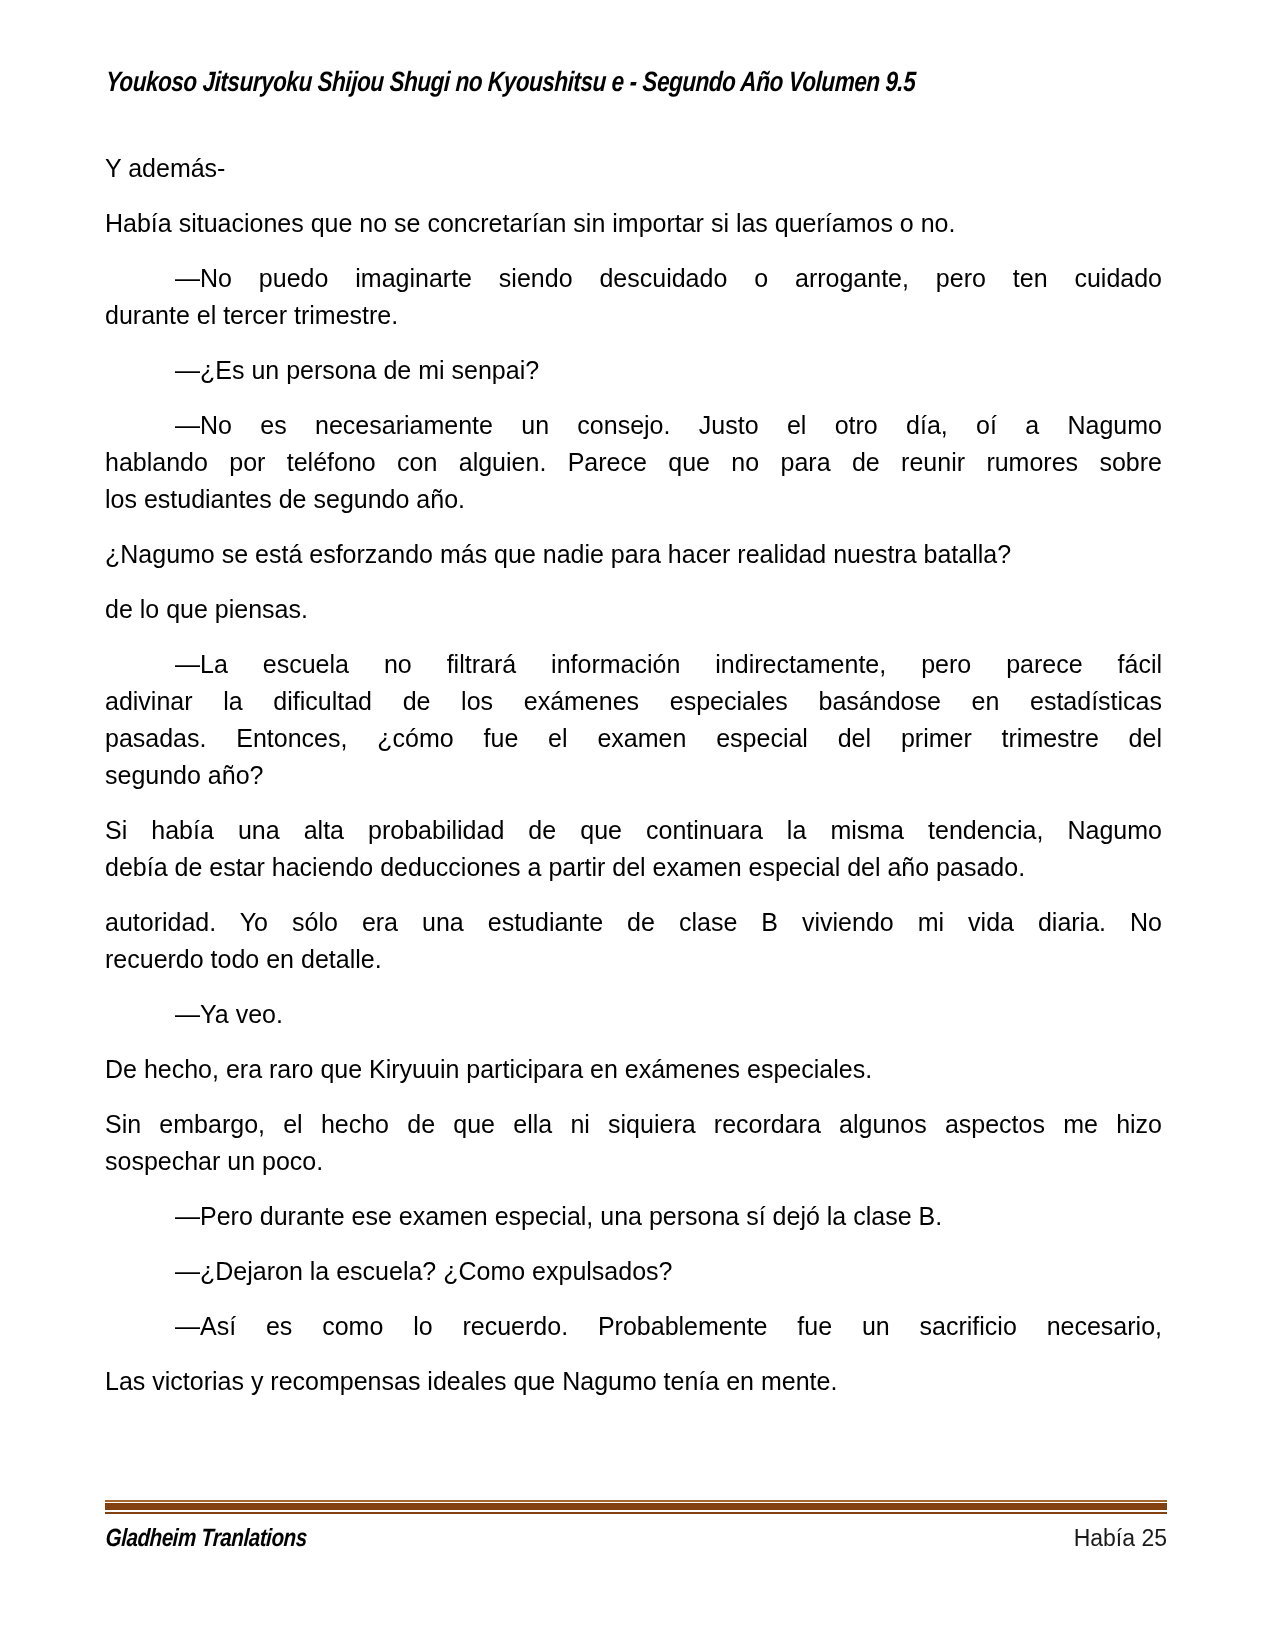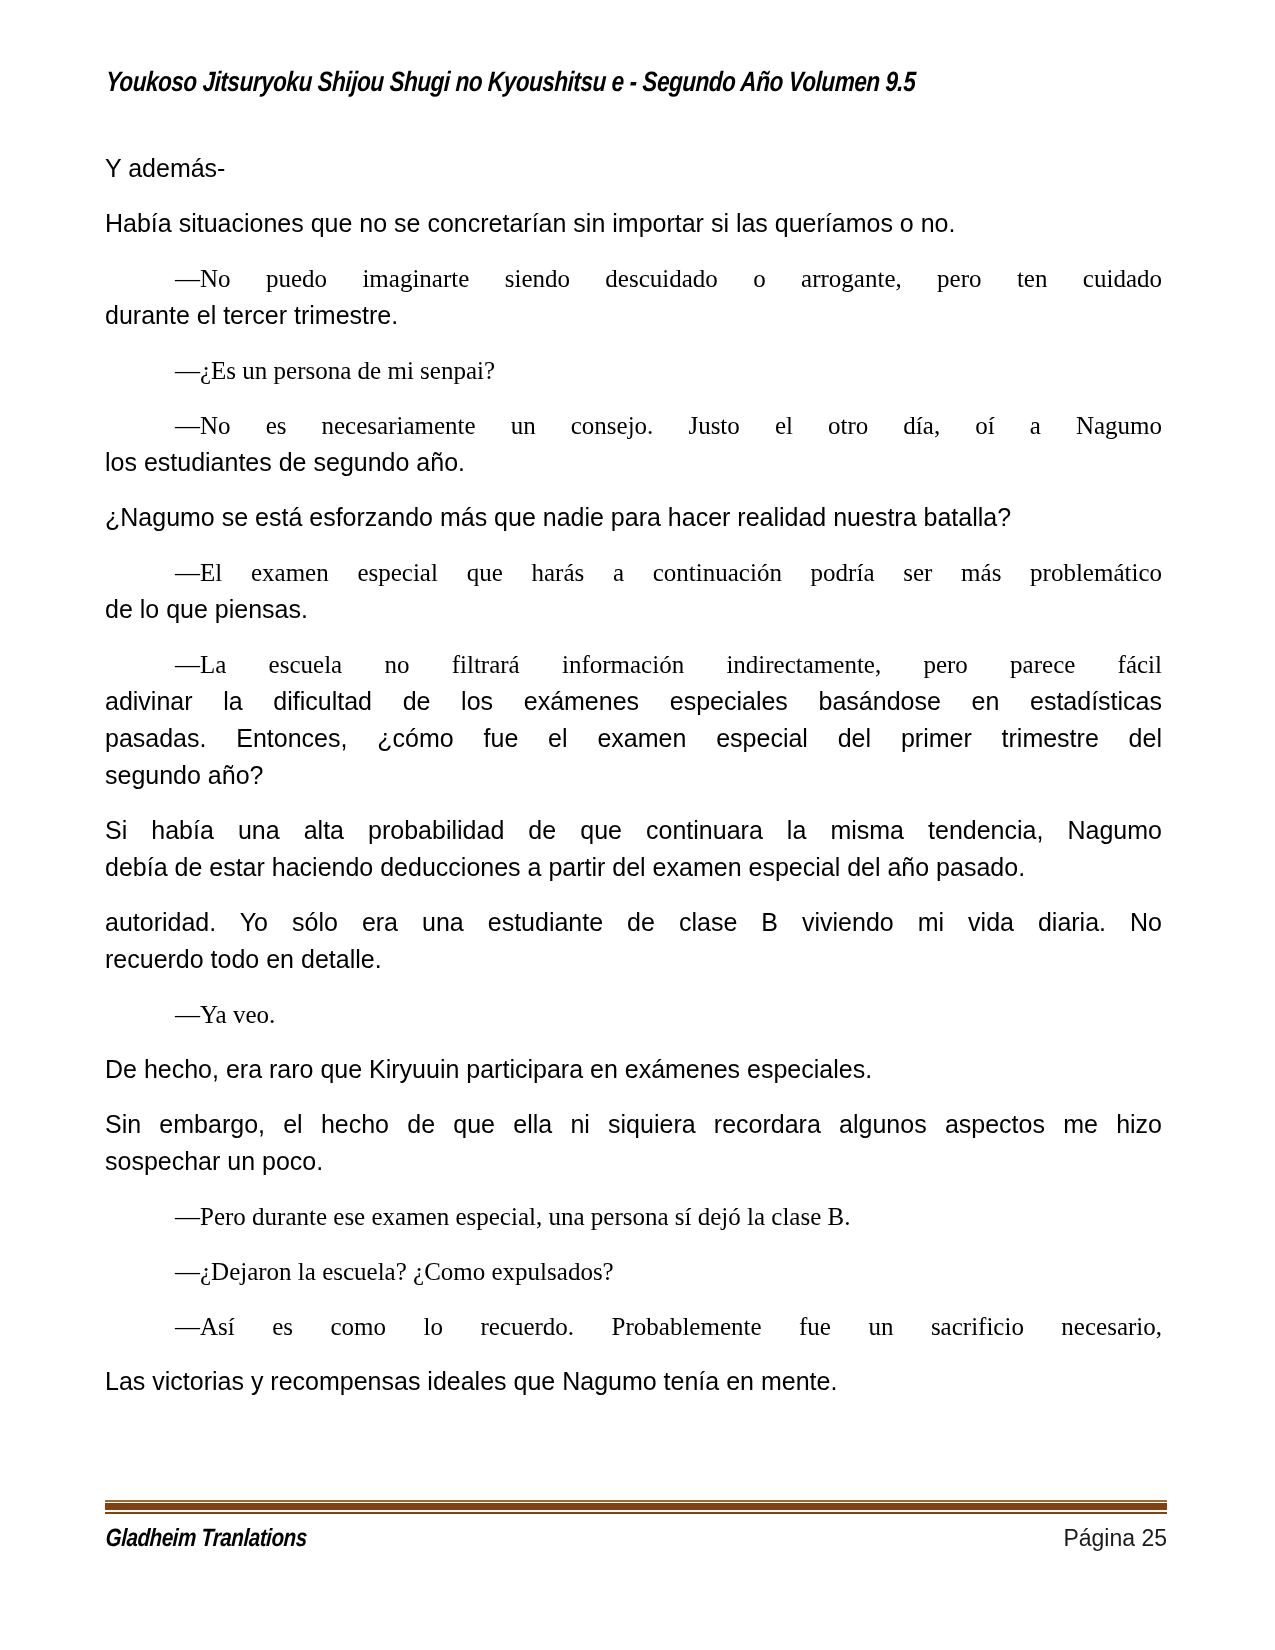--- a/index.html
+++ b/index.html
@@ -36,21 +36,21 @@
     top: 146px;
     left: 105px;
     width: 1057px;
     font-size: 25px;
     line-height: 37px;
   }
   .para { margin: 4px 0 18px 0; }
   .para .line { text-align: justify; }
   .para .line.just { text-align-last: justify; }
   .para .line.last { text-align: left; text-align-last: left; }
-  .para .line.indent { text-indent: 70px; font-family: Liberation Serif, serif; }
+  .para .line.indent { text-indent: 70px; }
   
   .doc-footer {
     position: absolute;
     top: 1500px;
     left: 105px;
     width: 1062px;
   }
   .rule-a { height: 2px; background: var(--rule-light, #a5672f); }
   .rule-b { height: 7px; background: var(--rule-color, #834112); margin-top: 1px; }
   .rule-c { height: 2px; background: var(--rule-color, #834112); margin-top: 2px; }
@@ -94,27 +94,27 @@
       </div>
       <div class="para">
         <div class="line just indent">—No puedo imaginarte siendo descuidado o arrogante, pero ten cuidado</div>
         <div class="line last">durante el tercer trimestre.</div>
       </div>
       <div class="para">
         <div class="line last indent">—¿Es un persona de mi senpai?</div>
       </div>
       <div class="para">
         <div class="line just indent">—No es necesariamente un consejo. Justo el otro día, oí a Nagumo</div>
+        <div class="line just">hablando por teléfono con alguien. Parece que no para de reunir rumores sobre</div>
         <div class="line last">los estudiantes de segundo año.</div>
       </div>
       <div class="para">
         <div class="line last">¿Nagumo se está esforzando más que nadie para hacer realidad nuestra batalla?</div>
       </div>
       <div class="para">
-        <div class="line just indent">—El examen especial que harás a continuación podría ser más problemático</div>
         <div class="line last">de lo que piensas.</div>
       </div>
       <div class="para">
         <div class="line just indent">—La escuela no filtrará información indirectamente, pero parece fácil</div>
         <div class="line just">adivinar la dificultad de los exámenes especiales basándose en estadísticas</div>
         <div class="line just">pasadas. Entonces, ¿cómo fue el examen especial del primer trimestre del</div>
         <div class="line last">segundo año?</div>
       </div>
       <div class="para">
         <div class="line just">Si había una alta probabilidad de que continuara la misma tendencia, Nagumo</div>
@@ -149,17 +149,17 @@
     </div>
 
   <div class="doc-footer">
     <div class="rule">
       <div class="rule-a"></div>
       <div class="rule-b"></div>
       <div class="rule-c"></div>
     </div>
     <div class="footer-row">
       <span class="translator">Gladheim Tranlations</span>
-      <span class="page-num"><span>Página</span>&nbsp;<span>25</span></span>
+      <span class="page-num"><span>Había</span>&nbsp;<span>25</span></span>
     </div>
   </div>
 
 </div>
 
 </body></html>

